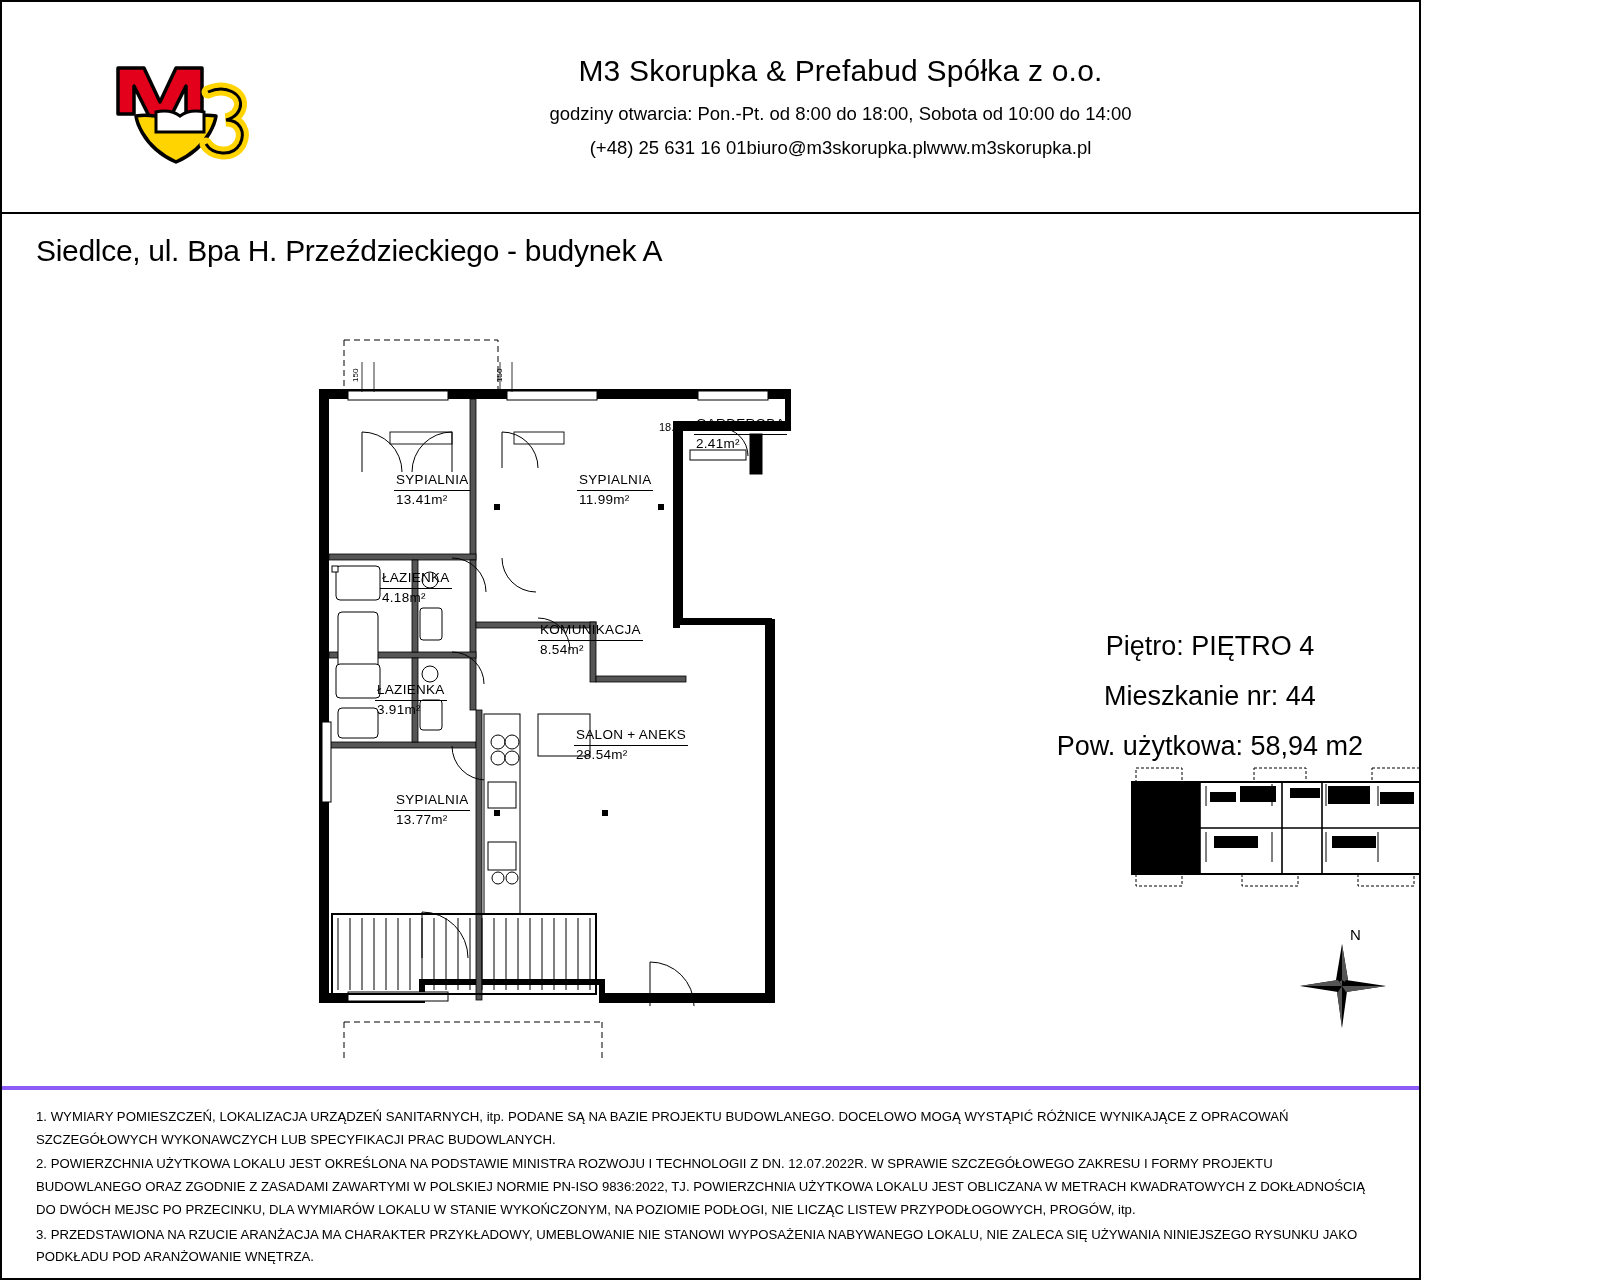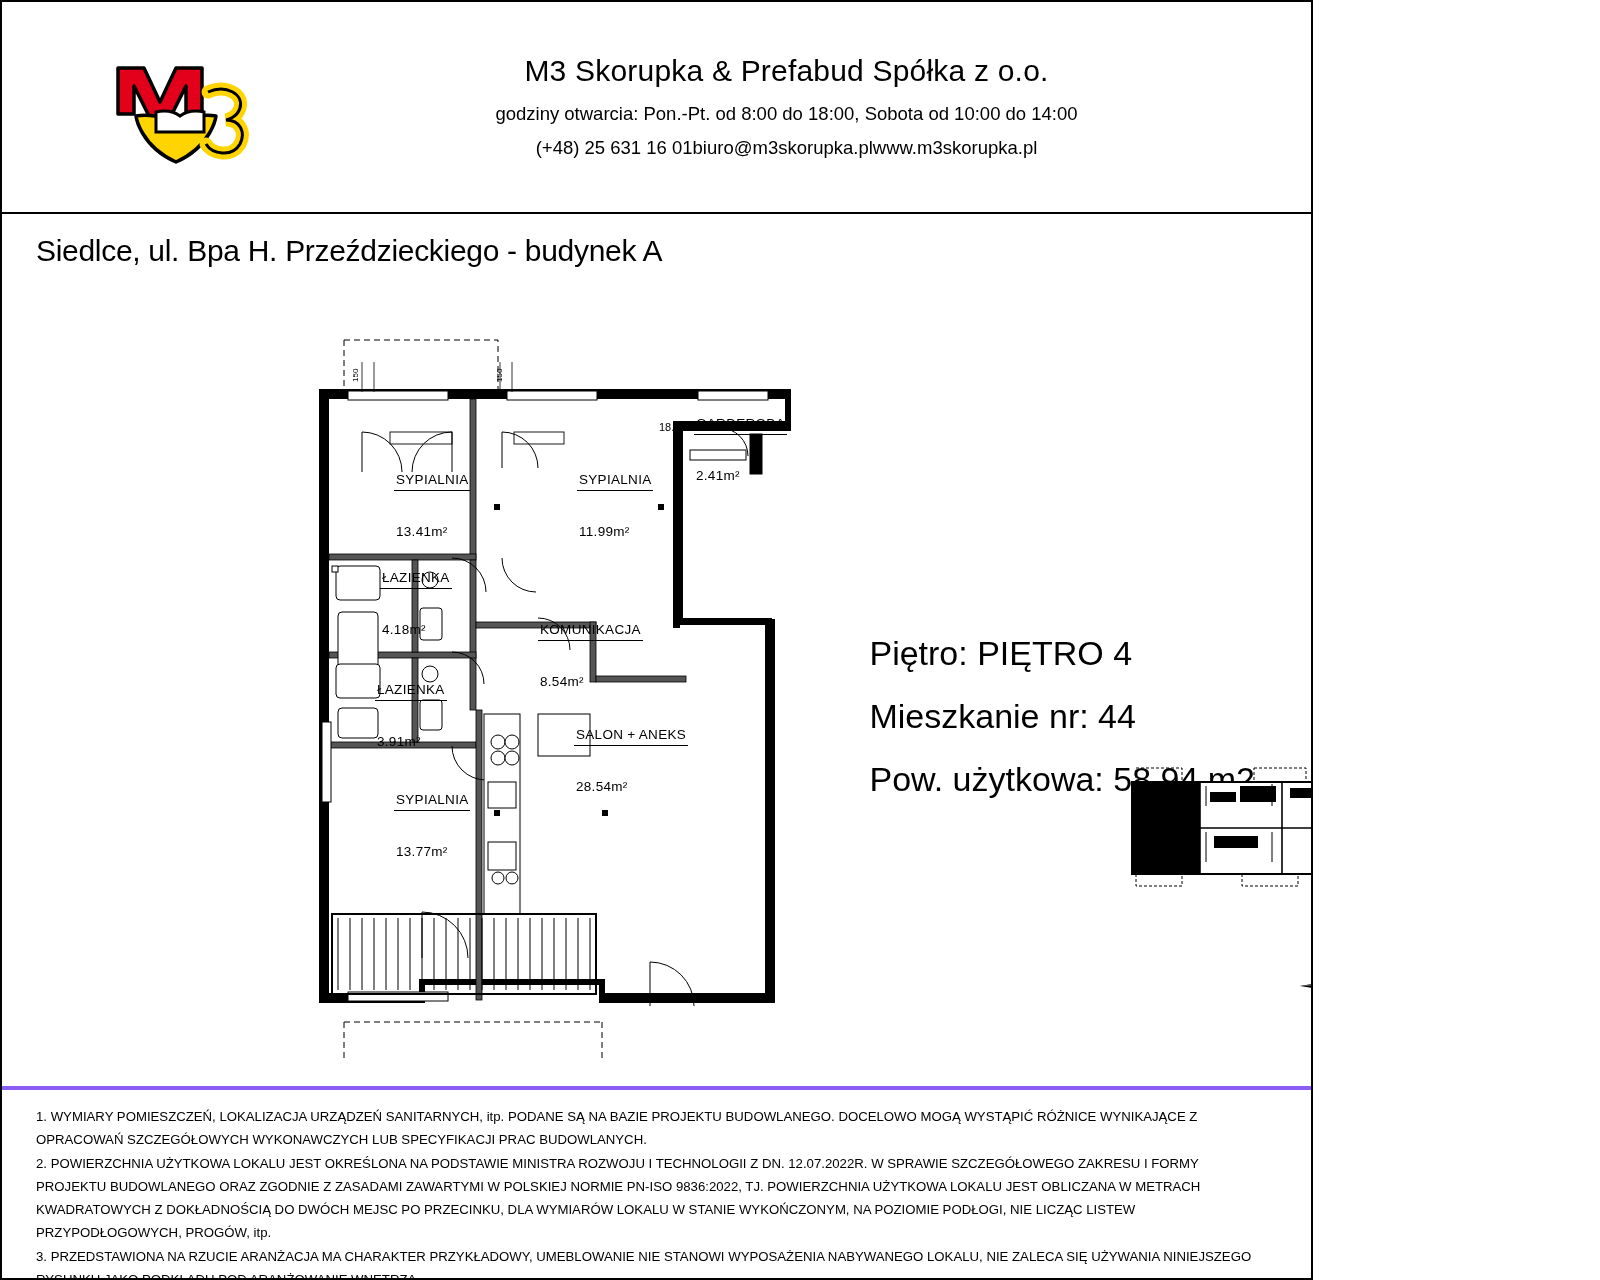--- a/index.html
+++ b/index.html
@@ -6,21 +6,21 @@
     margin: 0;
     padding: 0;
     background: #ffffff;
   }
   body {
     font-family: "Liberation Sans", sans-serif;
     color: #000;
   }
   .page {
     position: relative;
-    width: 1313px;
+    width: 1421px;
     height: 1280px;
     box-sizing: border-box;
     border: 2px solid #000;
     background: #fff;
     overflow: hidden;
   }
 
   
   .header {
     position: relative;
@@ -66,22 +66,22 @@
     font-size: 30px;
     font-weight: normal;
     letter-spacing: -0.3px;
   }
 
   
   .info {
     position: absolute;
     right: 56px;
     top: 620px;
-    text-align: left;
-    font-size: 34px;
+    text-align: center;
+    font-size: 27px;
     line-height: 1.85;
   }
 
   
   .keyplan {
     position: absolute;
     left: 1120px;
     top: 760px;
     width: 400px;
     height: 130px;
@@ -113,21 +113,20 @@
     letter-spacing: 0.3px;
   }
   .room-label .nm {
     display: block;
     border-bottom: 1px solid #000;
     padding: 0 2px 1px 2px;
   }
   .room-label .ar {
     display: block;
     padding: 1px 2px 0 2px;
-    margin-top: 32px;
   }
   .small-lbl {
     position: absolute;
     font-size: 11px;
     white-space: nowrap;
   }
 
   
   .footnotes {
     position: absolute;

